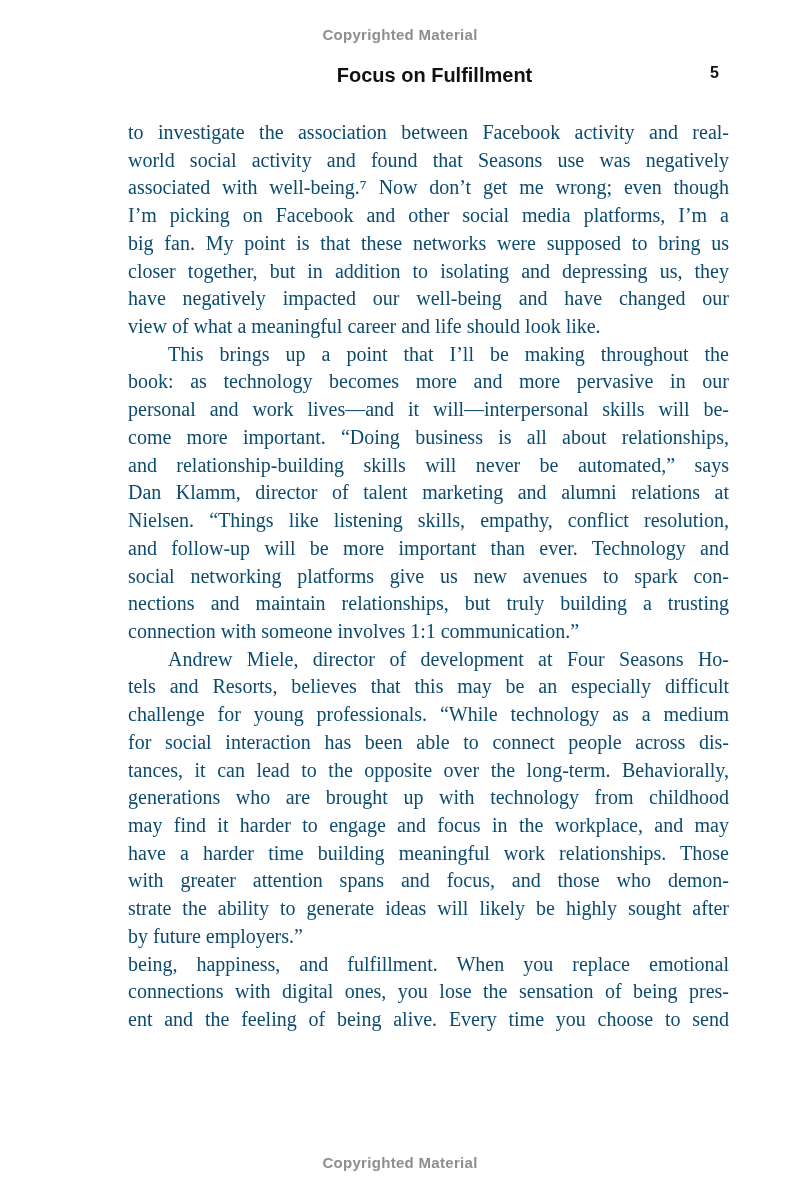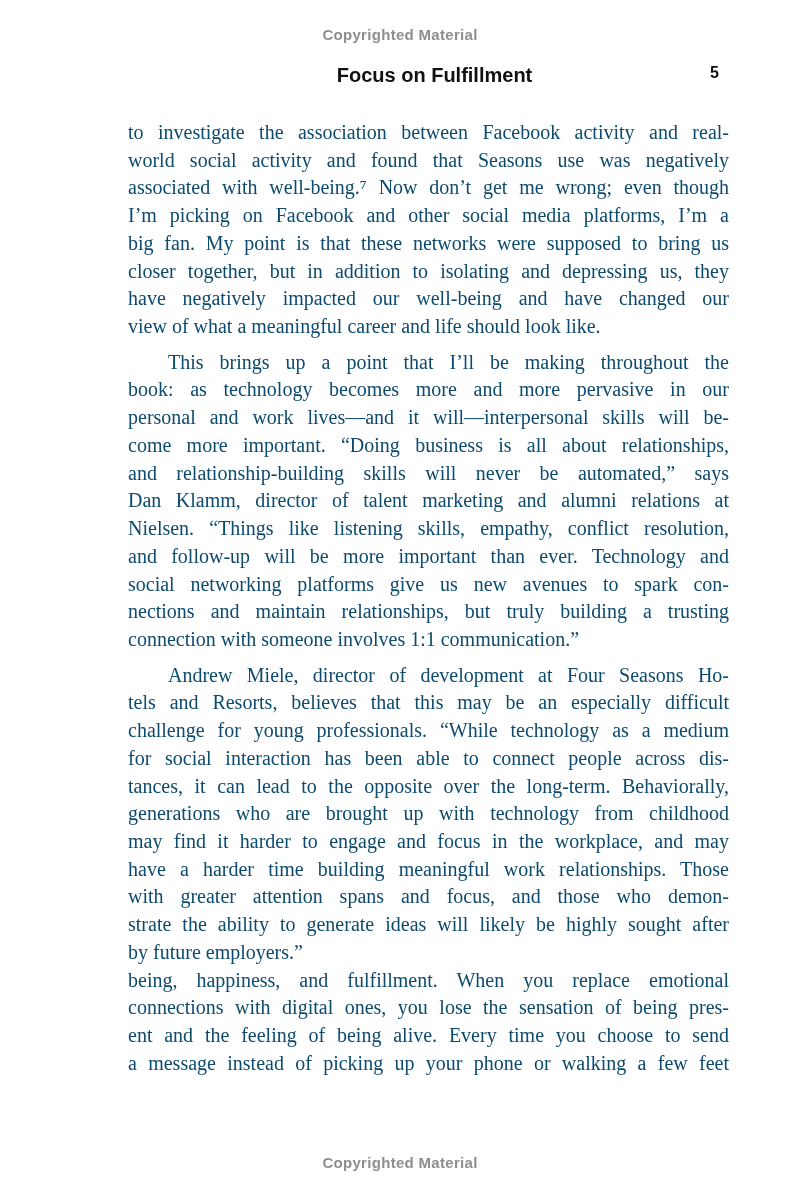--- a/index.html
+++ b/index.html
@@ -57,21 +57,21 @@
     font-size: 20px;
     line-height: 27.72px;
     color: #0c4a6e;
   }
   .paragraph { margin: 0; }
   .line {
     text-align: justify;
     white-space: normal;
   }
   .line.just { text-align-last: justify; }
-  .line.indent { text-indent: 40px; margin-top: 8px; }
+  .line.indent { text-indent: 40px; }
 </style>
 </head>
 <body>
 
 <div class="page">
 
   <div class="watermark watermark-top">Copyrighted Material</div>
 
   <div class="running-header">
     <div class="chapter-title">Focus on Fulfillment</div>
@@ -112,19 +112,18 @@
         <div class="line just">may find it harder to engage and focus in the workplace, and may</div>
         <div class="line just">have a harder time building meaningful work relationships. Those</div>
         <div class="line just">with greater attention spans and focus, and those who demon-</div>
         <div class="line just">strate the ability to generate ideas will likely be highly sought after</div>
         <div class="line">by future employers.”</div>
       </div>
       <div class="paragraph">
         <div class="line just">being, happiness, and fulfillment. When you replace emotional</div>
         <div class="line just">connections with digital ones, you lose the sensation of being pres-</div>
         <div class="line just">ent and the feeling of being alive. Every time you choose to send</div>
-        <div class="line just">a message instead of picking up your phone or walking a few feet</div>
       </div>
     </div>
 
   <div class="watermark watermark-bottom">Copyrighted Material</div>
 
 </div>
 
 </body></html>

